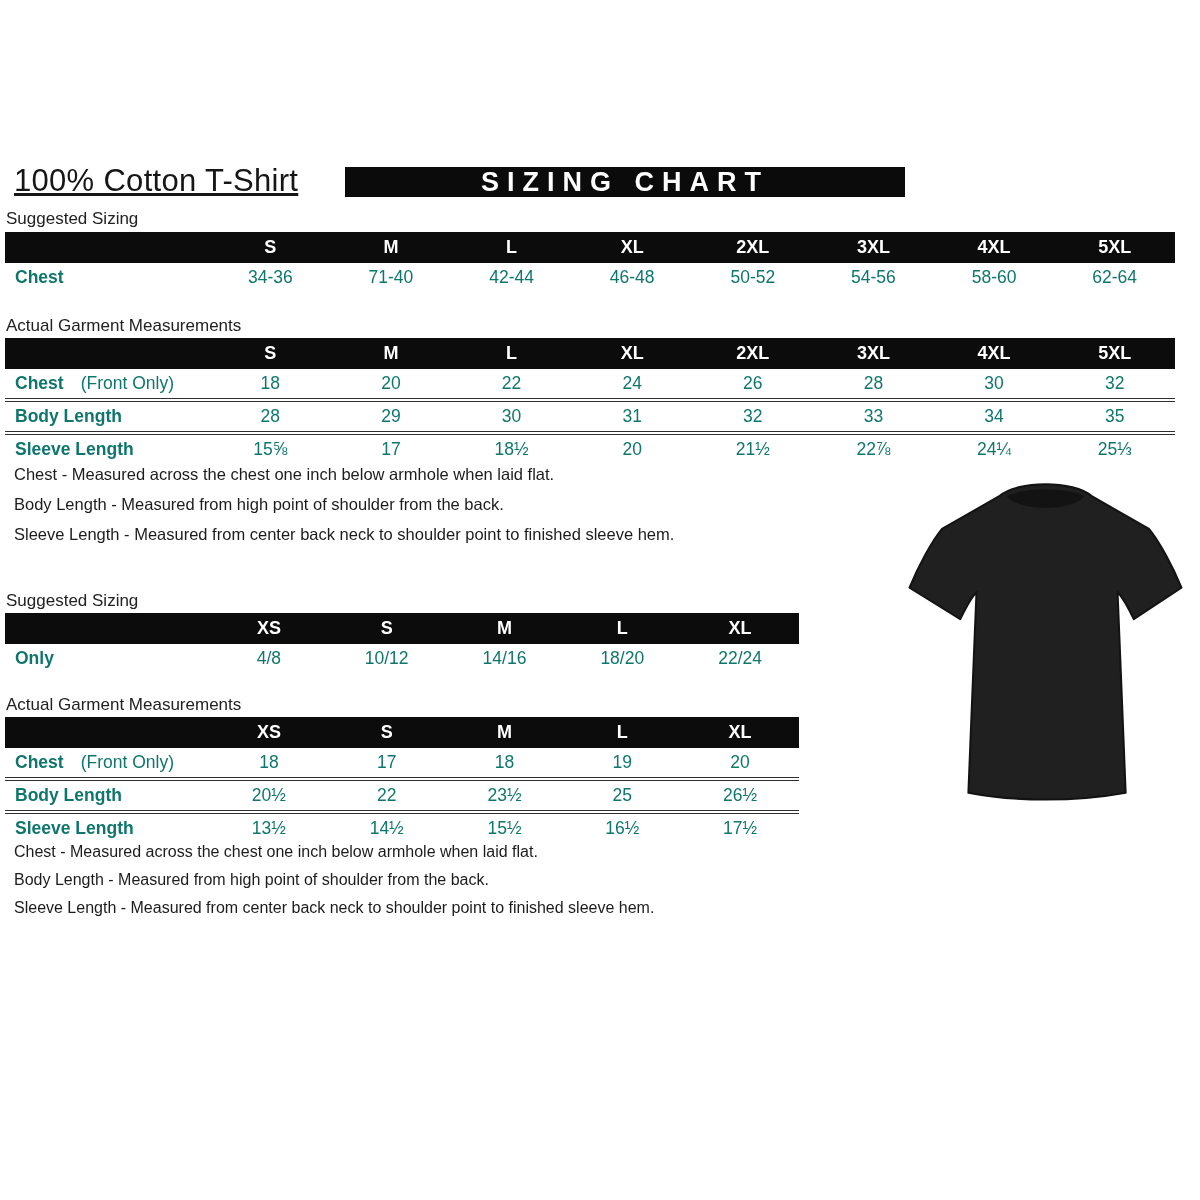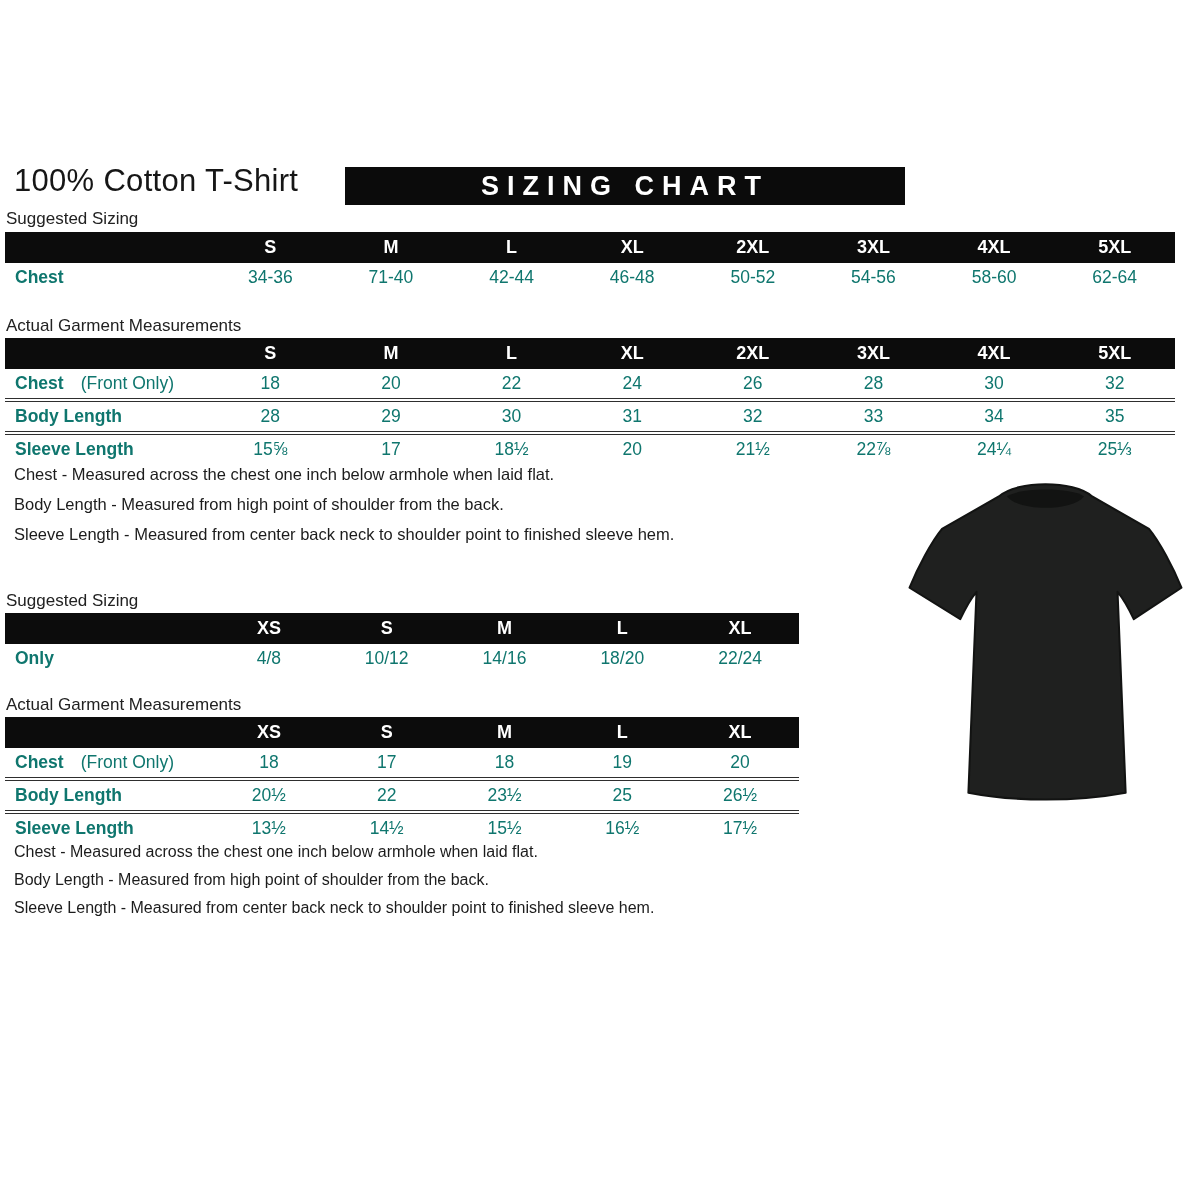--- a/index.html
+++ b/index.html
@@ -1,20 +1,20 @@
 <!DOCTYPE html>
 <html><head>
 <meta charset="utf-8">
 <style>
   html,body { margin:0; padding:0; background:#ffffff; }
   body { width:1200px; height:1200px; font-family:"Liberation Sans","DejaVu Sans",sans-serif; color:#1a1a1a; }
   .page { position:relative; width:1200px; height:1200px; overflow:hidden; background:#fff; }
 
-  .product-title { position:absolute; left:14px; top:163px; font-size:31px; font-weight:400; letter-spacing:.3px; color:#161616; white-space:nowrap; }
-  .banner { position:absolute; left:345px; top:167px; width:560px; height:38px; background:#0b0b0b; color:#fff;
+  .product-title { position:absolute; left:14px; top:163px; font-size:31px; font-weight:400; letter-spacing:.3px; color:#161616; white-space:nowrap;text-decoration:underline; }
+  .banner { position:absolute; left:345px; top:167px; width:560px; height:30px; background:#0b0b0b; color:#fff;
             display:flex; align-items:center; justify-content:center; font-weight:700; font-size:27px; letter-spacing:8px; white-space:nowrap; }
   .youth-title { position:absolute; left:4px; top:547px; font-size:29px; font-weight:700; color:#141414; white-space:nowrap; }
 
   .section-label { position:absolute; font-size:17px; color:#222; white-space:nowrap; }
 
   .tbl { position:absolute; }
   .row { display:grid; }
   .adult .row { grid-template-columns:205px repeat(8,1fr); width:1170px; }
   .youth-tbl .row { grid-template-columns:205px repeat(5,1fr); width:794px; }
   .row.head { background:#0c0c0c; height:31px; }

